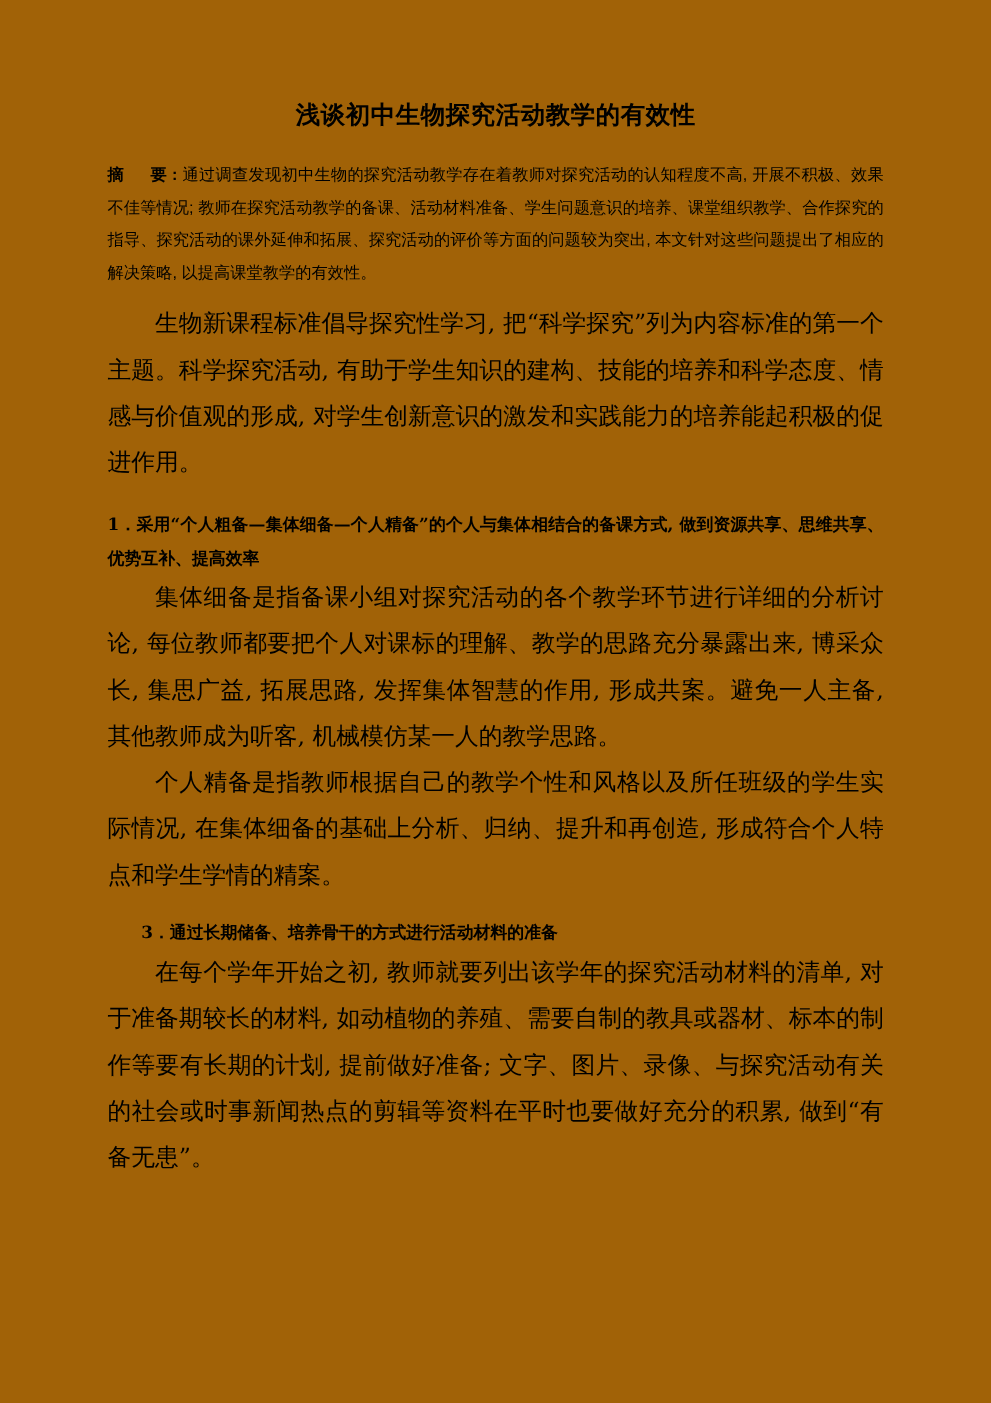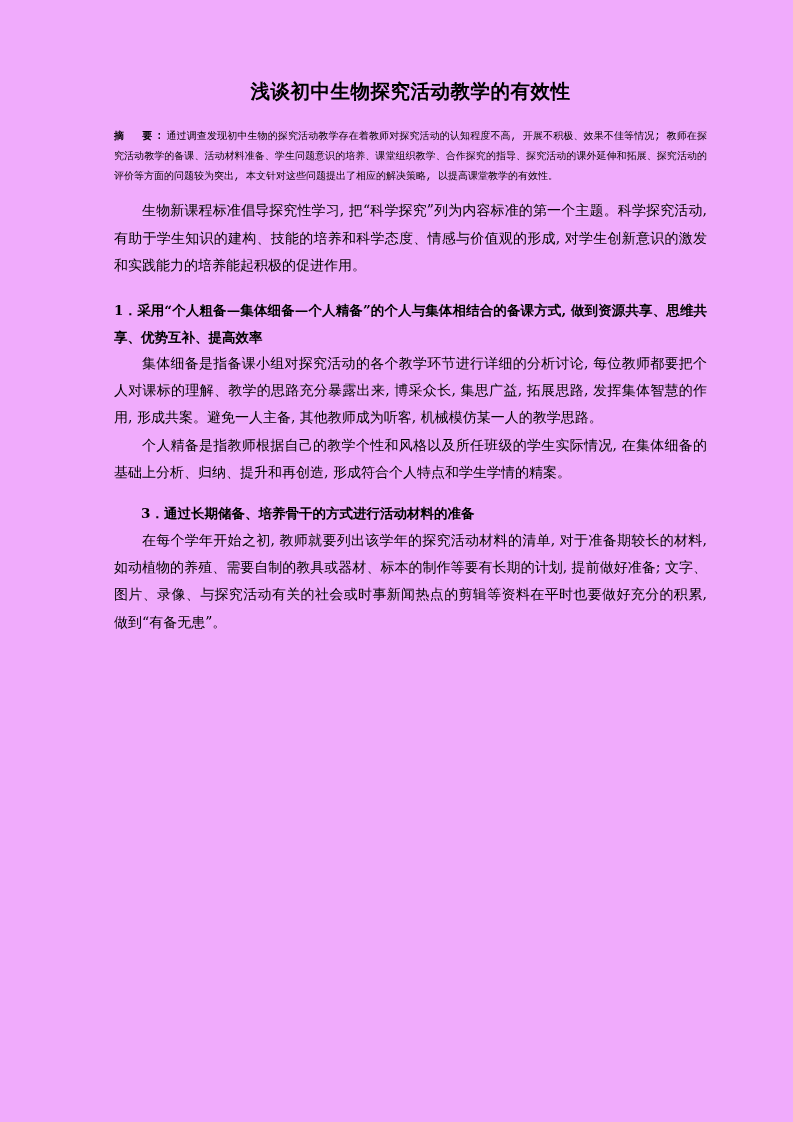--- a/index.html
+++ b/index.html
@@ -4,56 +4,56 @@
 <style>
   html, body {
     margin: 0;
     padding: 0;
     background: #ffffff;
   }
   .page {
     width: 793px;
     height: 1122px;
     position: relative;
-    background: #f0abfc;
+    background: #a16207;
     box-sizing: border-box;
-    padding: 78px 86px 0 114px;
+    padding: 78px 86px 0 86px;
     font-family: "DejaVu Sans", "Liberation Sans", sans-serif;
     color: #000000;
     overflow: hidden;
   }
   .doc-title {
     text-align: center;
     font-size: 19.5px;
     font-weight: bold;
     letter-spacing: 0.5px;
     margin: 0 0 22px 0;
     line-height: 1.4;
   }
   .abstract-block {
-    font-size: 10px;
+    font-size: 13px;
     line-height: 2.0;
     text-align: justify;
-    font-family: Liberation Mono, monospace;
+    font-family: Liberation Sans, sans-serif;
   }
   .abstract-label {
     font-weight: bold;
     letter-spacing: 4px;
   }
   .kw-label {
     font-weight: bold;
   }
   .kw-line {
     margin-top: 0;
   }
   .kw-items span {
     margin-right: 18px;
   }
   p.body-para {
-    font-size: 14px;
+    font-size: 19px;
     line-height: 1.95;
     text-align: justify;
     text-indent: 2em;
     margin: 0;
     font-family: "DejaVu Serif", "Liberation Serif", serif;
   }
   .section-h {
     font-size: 13.5px;
     font-weight: bold;
     line-height: 1.95;

